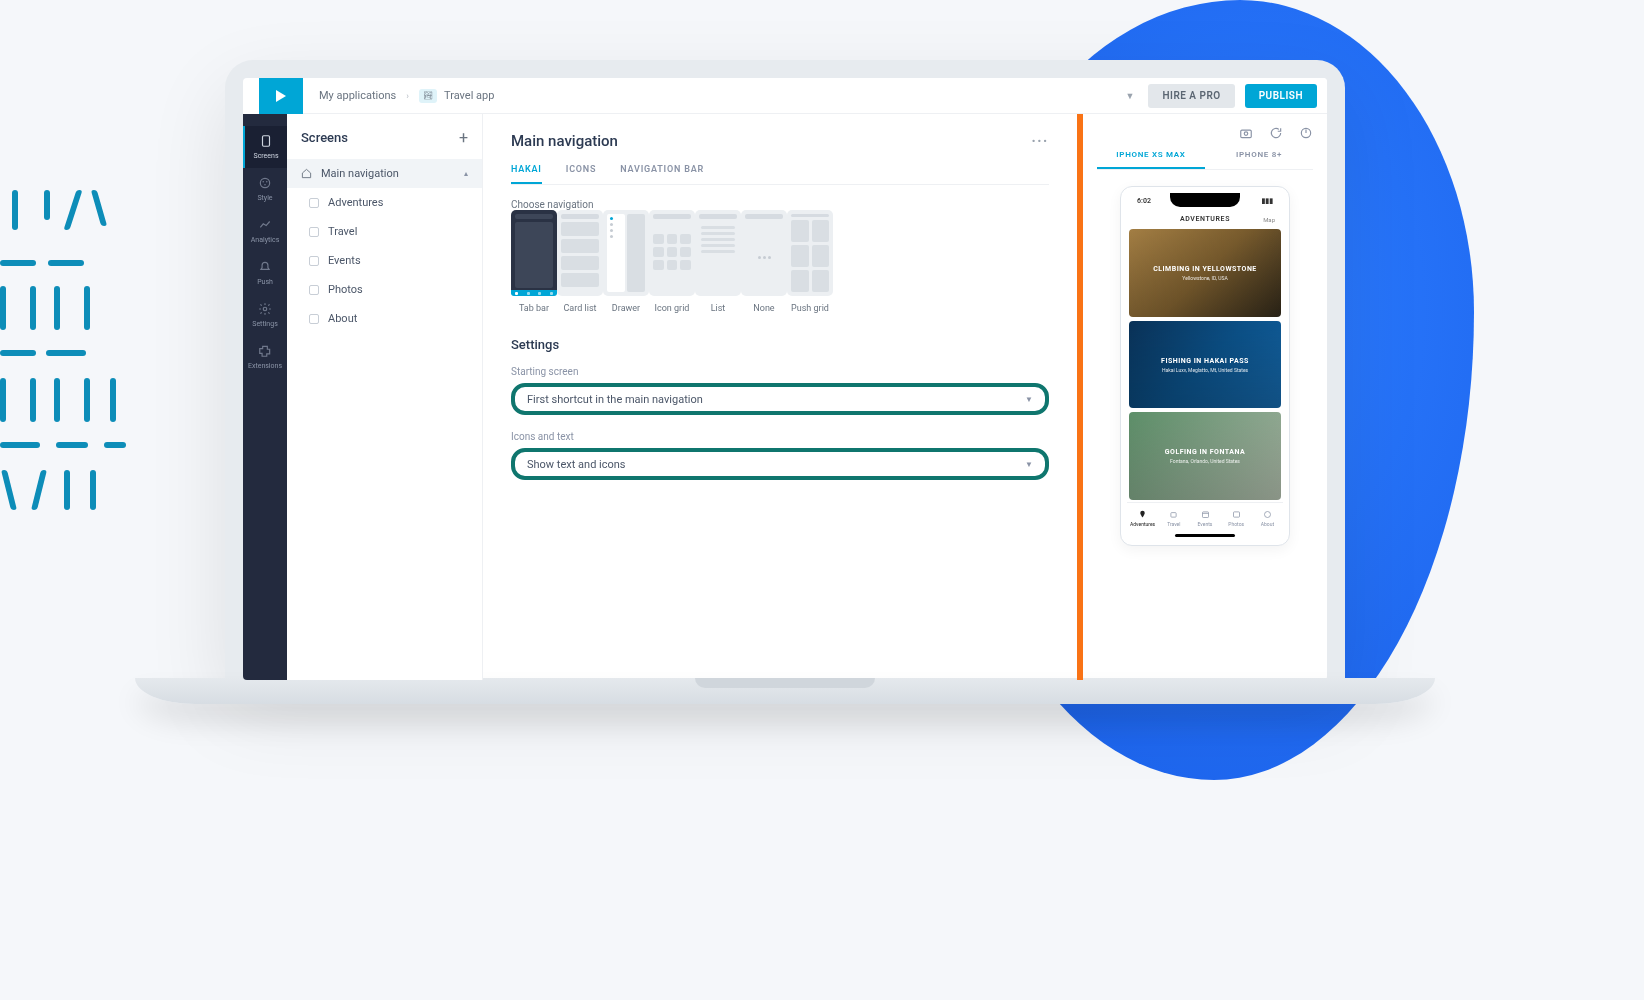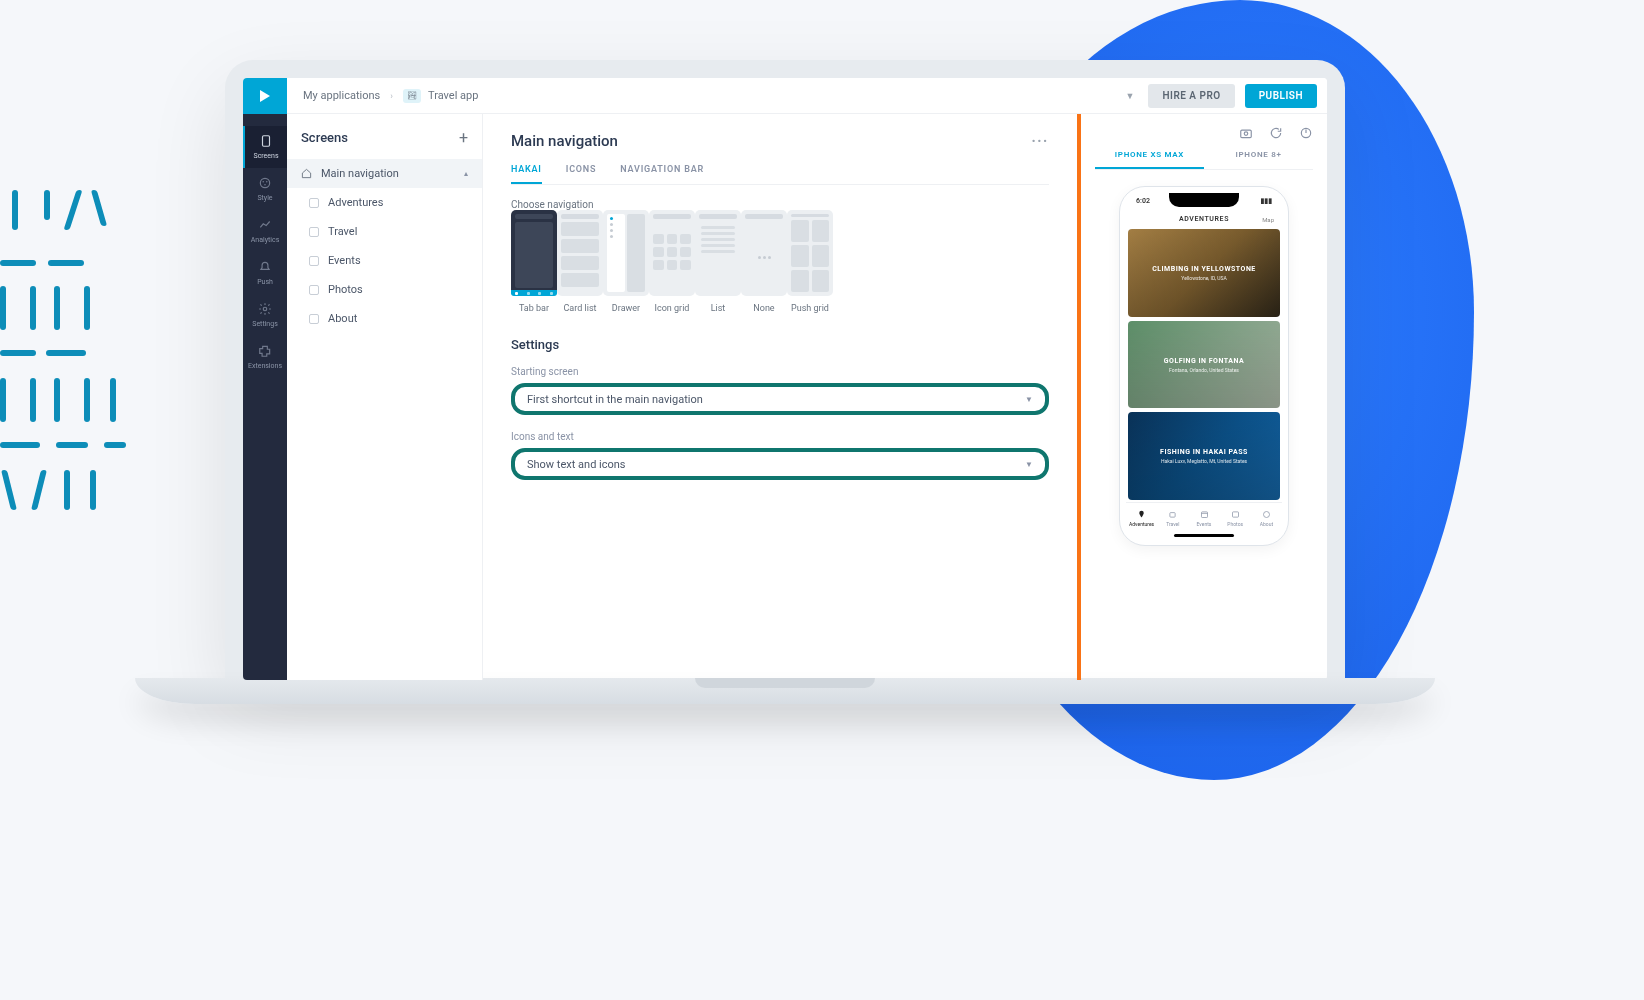--- a/index.html
+++ b/index.html
@@ -11,21 +11,21 @@
 .bg-deco-left .l { position: absolute; background: #0d8db8; border-radius: 3px; }
 
 
 .laptop { position: absolute; top: 60px; left: 135px; width: 1300px; height: 730px; z-index: 2; }
 .laptop-body { width: 1120px; height: 620px; background: #e7ebef; border-radius: 28px 28px 0 0; padding: 18px 18px 0 18px; margin: 0 auto; box-shadow: 0 30px 80px rgba(0,0,0,0.10); }
 .laptop-screen { width: 100%; height: 100%; background: #fff; border-radius: 4px; overflow: hidden; display: flex; flex-direction: column; }
 .laptop-base { width: 1300px; height: 26px; background: linear-gradient(#e5e9ed, #d7dde3); border-radius: 0 0 60px 60px / 0 0 26px 26px; margin-top: -2px; box-shadow: 0 18px 28px rgba(0,0,0,0.10); }
 .laptop-notch { width: 180px; height: 10px; background: #d0d6dc; border-radius: 0 0 10px 10px; margin: 0 auto; }
 
 
-.header { height: 36px; display: flex; align-items: center; background: #fff; border-bottom: 1px solid #eef0f3; }
+.header { height: 36px; display: flex; align-items: center; background: #fff; border-bottom: 1px solid #eef0f3; margin-left: 16px; }
 .logo-cell { width: 44px; height: 36px; background: #00a6d6; display: flex; align-items: center; justify-content: center; }
 .logo-triangle { width: 0; height: 0; border-top: 6px solid transparent; border-bottom: 6px solid transparent; border-left: 10px solid #fff; }
 .breadcrumb { display: flex; align-items: center; padding-left: 16px; font-size: 11px; color: #6a7480; }
 .breadcrumb .chev { margin: 0 10px; color: #b6bcc4; font-size: 9px; }
 .appicon { width: 18px; height: 14px; border-radius: 3px; background: #dff3f9; margin-right: 7px; display: inline-flex; align-items: center; justify-content: center; font-size: 8px; }
 .header-spacer { flex: 1; }
 .header-caret { color: #9aa3ae; font-size: 9px; margin-right: 14px; }
 .btn { height: 24px; padding: 0 14px; border-radius: 3px; font-size: 10px; letter-spacing: 0.5px; display: inline-flex; align-items: center; font-weight: 600; cursor: pointer; margin-right: 10px; }
 .btn-grey { background: #e3e7eb; color: #5b6672; }
 .btn-blue { background: #00a6d6; color: #fff; }
@@ -90,29 +90,29 @@
 .nb-drawside i { width: 3px; height: 3px; background: #00a6d6; border-radius: 50%; }
 .nb-drawside i:first-child { background: #00a6d6; }
 .nb-drawmain { flex: 1; background: #d9dee3; border-radius: 2px; }
 
 .settings-title { font-size: 13px; color: #2c3a52; margin-bottom: 14px; font-weight: 500; }
 .field-label { font-size: 10px; color: #8a93a6; margin-bottom: 6px; }
 .select { width: 100%; height: 32px; border: 4px solid #0f766e; border-radius: 14px; background: #fff; padding: 0 12px; display: flex; align-items: center; justify-content: space-between; font-size: 11px; color: #4b5668; cursor: pointer; margin-bottom: 16px; }
 .select .sarrow { font-size: 8px; color: #8a93a6; }
 
 
-.preview { width: 250px; border-left: 4px solid #f97316; padding: 12px 14px; display: flex; flex-direction: column; }
+.preview { width: 250px; border-left: 6px solid #f97316; padding: 12px 14px; display: flex; flex-direction: column; }
 .preview-tools { display: flex; justify-content: flex-end; gap: 16px; margin-bottom: 10px; color: #8a93a6; }
 .preview-tools span { cursor: pointer; font-size: 13px; }
 .device-tabs { display: flex; border-bottom: 1px solid #eef0f3; margin-bottom: 12px; }
 .device-tab { flex: 1; text-align: center; font-size: 8px; letter-spacing: 0.7px; color: #8a93a6; padding-bottom: 8px; font-weight: 600; cursor: pointer; }
 .device-tab.active { color: #00a6d6; border-bottom: 2px solid #00a6d6; }
 
 
-.phone { width: 170px; height: 360px; background: #fff; border: 1px solid #dfe4ea; border-radius: 26px; margin: 4px auto 0 auto; padding: 6px; display: flex; flex-direction: column; box-shadow: 0 4px 14px rgba(0,0,0,0.05); position: relative; }
+.phone { width: 170px; height: 360px; background: #fff; border: 1px solid #dfe4ea; border-radius: 12px; margin: 4px auto 0 auto; padding: 6px; display: flex; flex-direction: column; box-shadow: 0 4px 14px rgba(0,0,0,0.05); position: relative; }
 .notch { position: absolute; top: 6px; left: 50%; transform: translateX(-50%); width: 70px; height: 14px; background: #000; border-radius: 0 0 10px 10px; }
 .statusbar { height: 16px; display: flex; align-items: center; justify-content: space-between; padding: 0 10px; font-size: 7px; color: #333; font-weight: 600; }
 .phone-header { height: 20px; display: flex; align-items: center; justify-content: center; position: relative; }
 .phone-header-title { font-size: 7px; letter-spacing: 0.6px; color: #333; font-weight: 600; }
 .phone-header-right { position: absolute; right: 8px; font-size: 6px; color: #888; }
 .phone-list { flex: 1; display: flex; flex-direction: column; gap: 4px; overflow: hidden; padding: 0 2px; }
 .phone-card { height: 92px; border-radius: 4px; position: relative; display: flex; flex-direction: column; align-items: center; justify-content: center; color: #fff; text-align: center; padding: 6px; }
 .pc1 { background: linear-gradient(rgba(0,0,0,0.25),rgba(0,0,0,0.35)), linear-gradient(135deg,#d9a85a,#a17a3c,#3c3220); }
 .pc2 { background: linear-gradient(rgba(0,0,0,0.15),rgba(0,0,0,0.35)), linear-gradient(135deg,#0b3a66,#0d5fa0,#1a7bc9); }
 .pc3 { background: linear-gradient(rgba(0,0,0,0.15),rgba(0,0,0,0.30)), linear-gradient(135deg,#6da87b,#9bbfa0,#c5d3c0); }
@@ -415,27 +415,27 @@
         </div>
         <div class="phone-header">
           <span class="phone-header-title">ADVENTURES</span>
           <span class="phone-header-right">Map</span>
         </div>
         <div class="phone-list">
           <div class="phone-card pc1">
             <h4>CLIMBING IN YELLOWSTONE</h4>
             <p>Yellowstone, ID, USA</p>
           </div>
+          <div class="phone-card pc2">
+            <h4>FISHING IN HAKAI PASS</h4>
+            <p>Hakai Luxv, Meglatto, Mt, United States</p>
+          </div>
           <div class="phone-card pc3">
             <h4>GOLFING IN FONTANA</h4>
             <p>Fontana, Orlando, United States</p>
-          </div>
-          <div class="phone-card pc2">
-            <h4>FISHING IN HAKAI PASS</h4>
-            <p>Hakai Luxv, Meglatto, Mt, United States</p>
           </div>
         </div>
         <div class="phone-tabs">
           <div class="phone-tab active">
                   <svg class="pi" viewBox="0 0 24 24">
                     <path d="M12 2a6 6 0 0 0-6 6c0 4 6 12 6 12s6-8 6-12a6 6 0 0 0-6-6z" fill="currentColor"></path>
                   </svg>
                   <span>Adventures</span>
                 </div>
           <div class="phone-tab">

